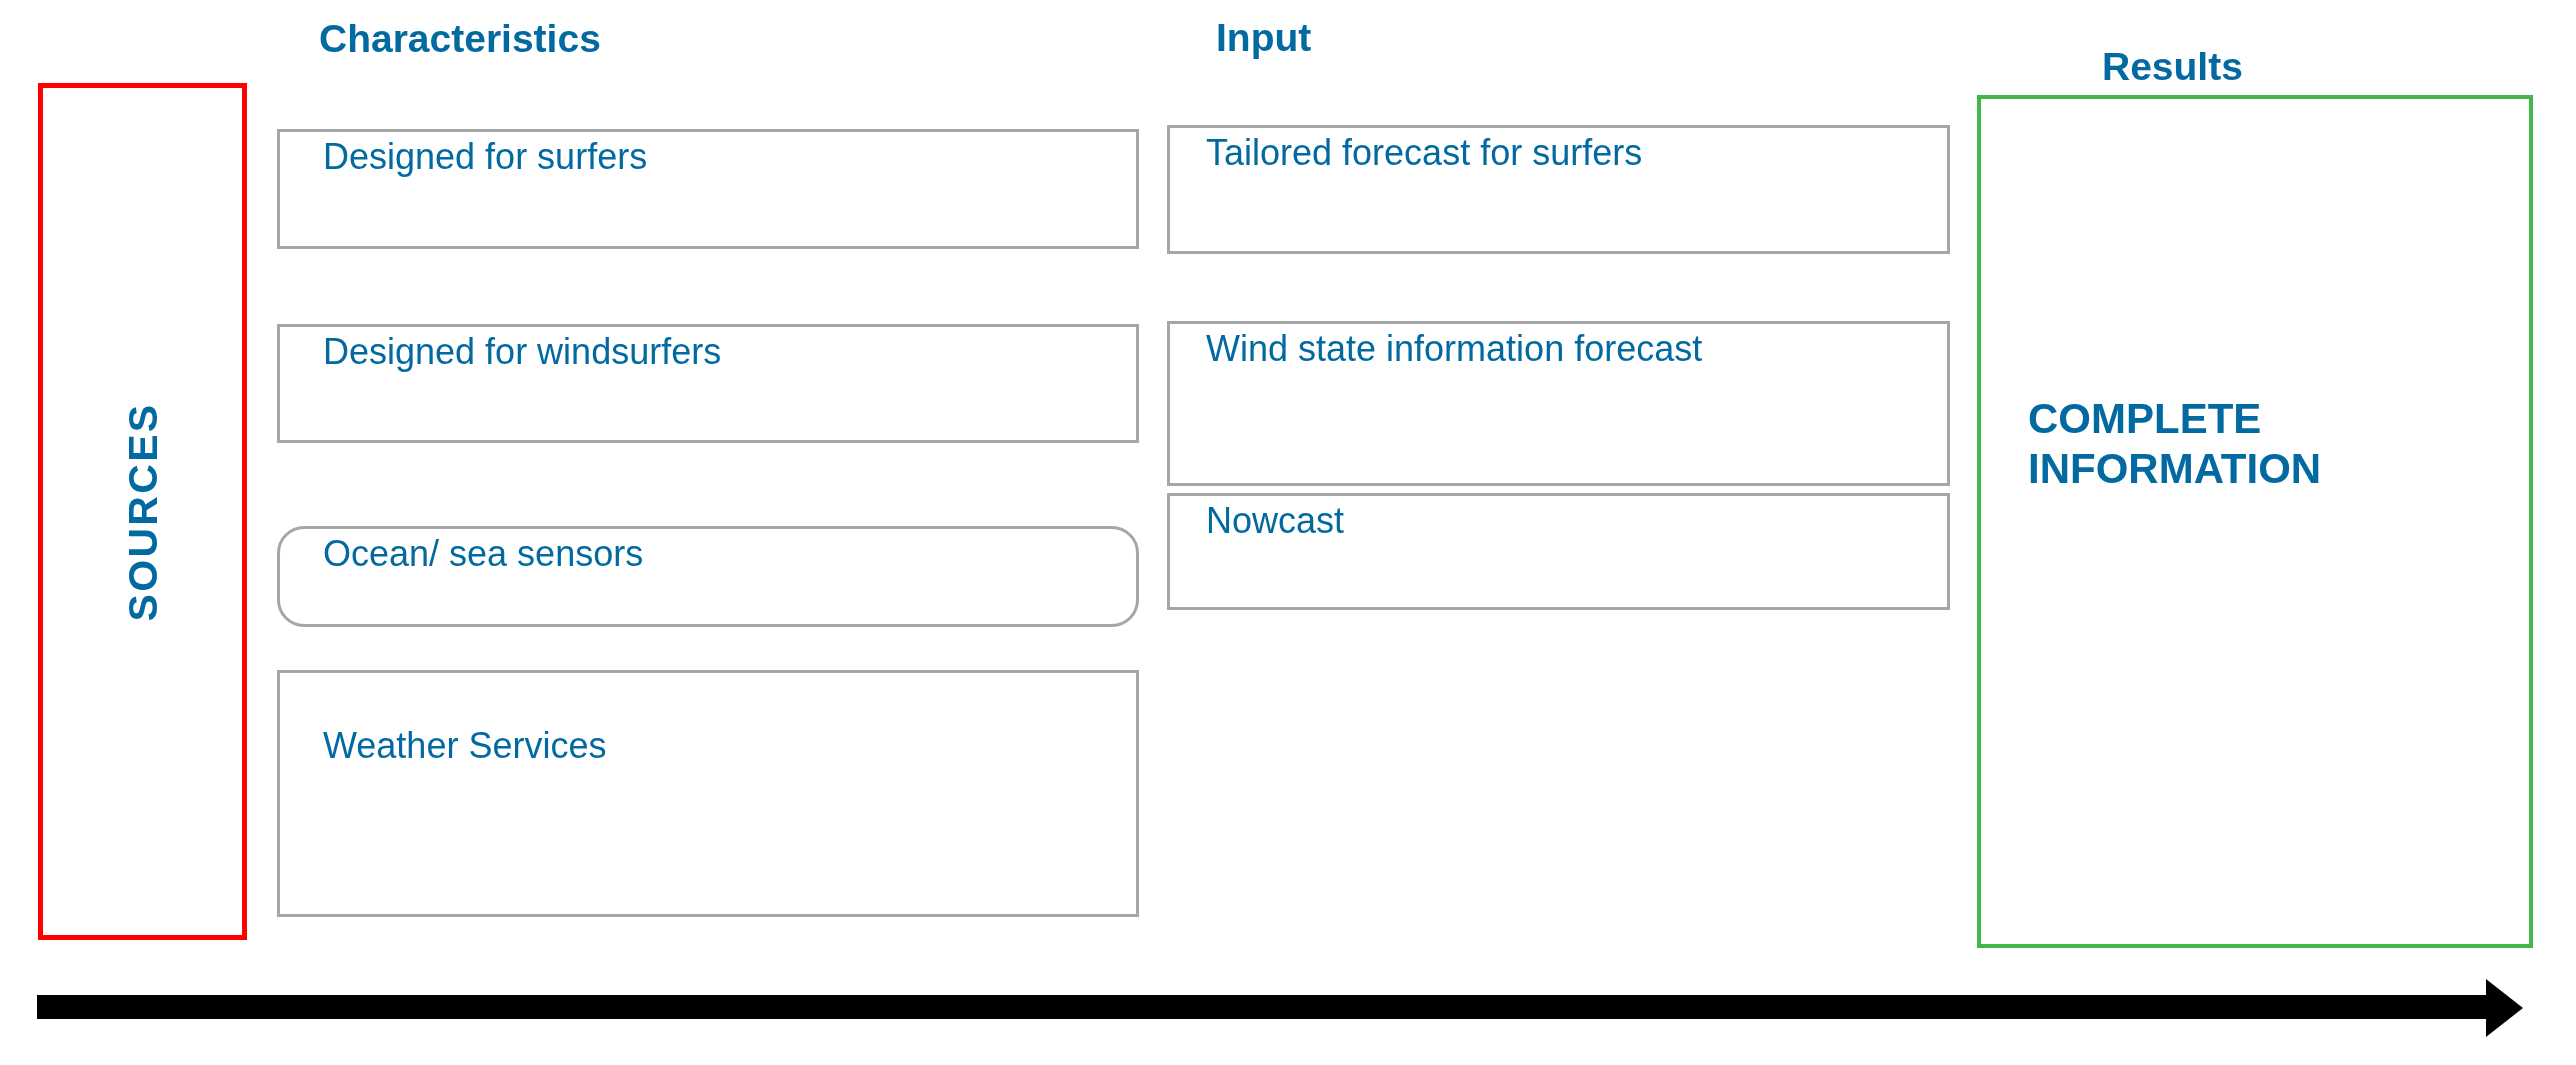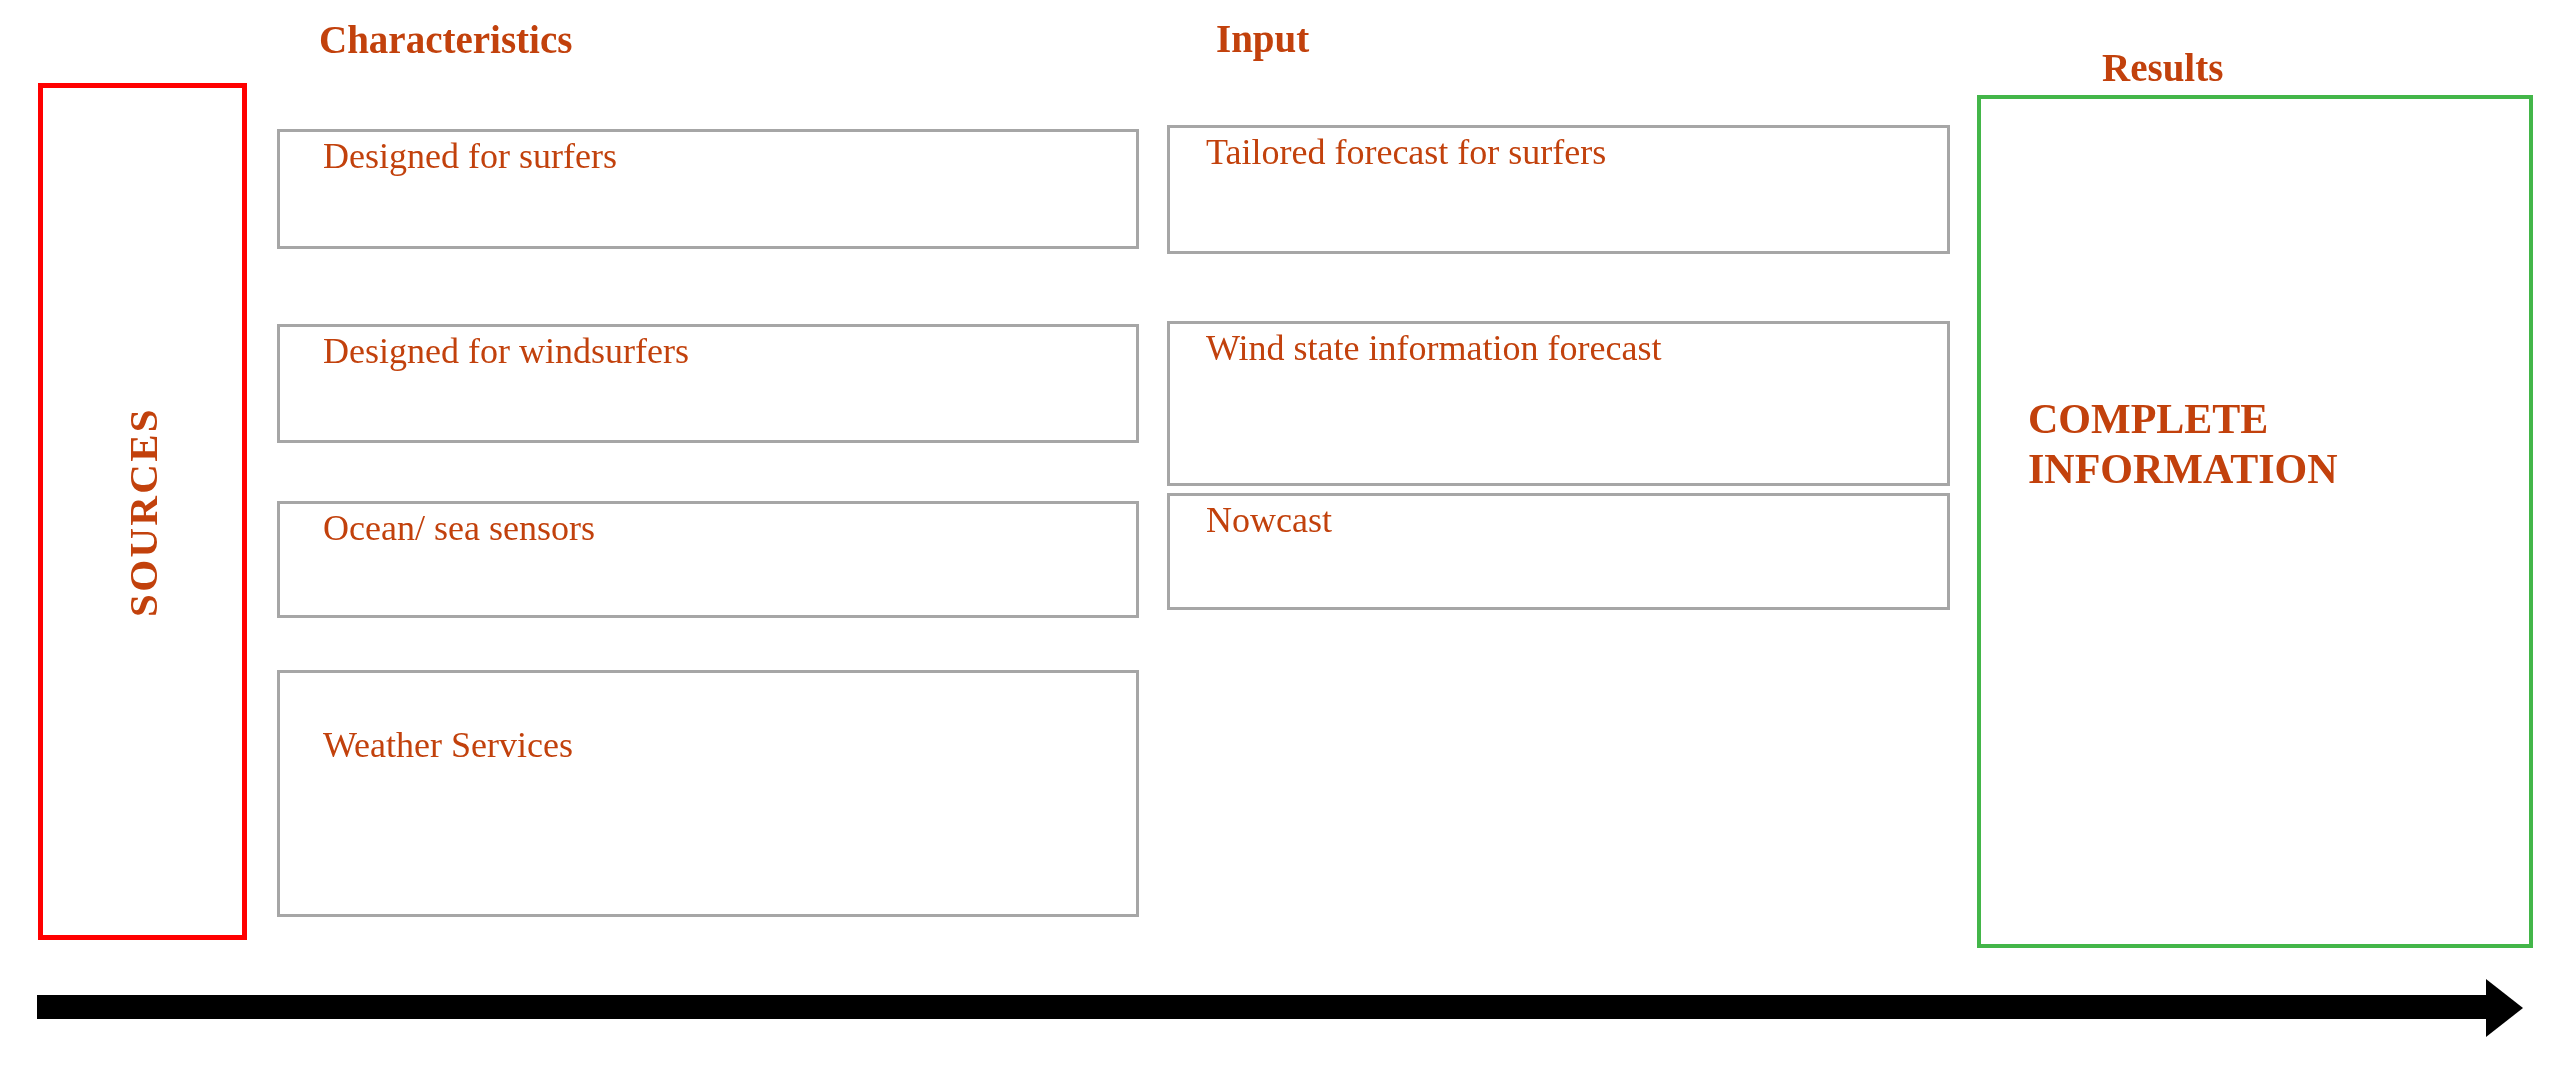--- a/index.html
+++ b/index.html
@@ -1,38 +1,38 @@
 <!DOCTYPE html>
 <html style="font-size:12.5px"><head>
 <meta charset="utf-8">
 <title>Sources diagram</title>
 <style>
   html,body { margin:0; padding:0; background:#ffffff; }
   .canvas {
     position:relative; width:2576px; height:1066px; background:#ffffff;
-    font-family:Liberation Serif, serif; color:#c2410c;
+    font-family:Liberation Sans, sans-serif; color:#0369a1;
     overflow:hidden;
   }
   .col-header {
     position:absolute; font-weight:bold; font-size:39px; white-space:nowrap;
   }
   #hdr-characteristics { left:319px; top:17px; }
   #hdr-input           { left:1216px; top:15.6px; }
   #hdr-results         { left:2102px; top:45px; }
 
   .item-box {
     position:absolute; background:#ffffff; border:3.9px solid #a6a6a6;
     box-sizing:border-box; display:flex; align-items:flex-start;
     font-size:36px; line-height:1.37;
   }
   .c-col { left:277px;  width:862px; padding-left:43px; }
   .i-col { left:1167px; width:783px; padding-left:36px; padding-right:23.4px; }
   #c1 { top:129px; height:120px; }
   #c2 { top:324px; height:119px; }
-  #c3 { top:501px; height:117px; }
+  #c3 { top:526px; height:101px;border-radius:27px; }
   #c4 { top:670px; height:247px; align-items:flex-start; padding-top:48px; }
   #i1 { top:125px; height:129px; }
   #i2 { top:321px; height:165px; }
   #i3 { top:493px; height:117px; }
   #i4 { top:666px; height:259px; align-items:flex-start; padding-top:15.6px; }
   #i4 .wrap-text { max-width:624px; display:inline-block; }
 
   .sources-box {
     position:absolute; left:38px; top:83px; width:209px; height:857px;
     border:5.5px solid #ff0000; box-sizing:border-box; background:#ffffff;

